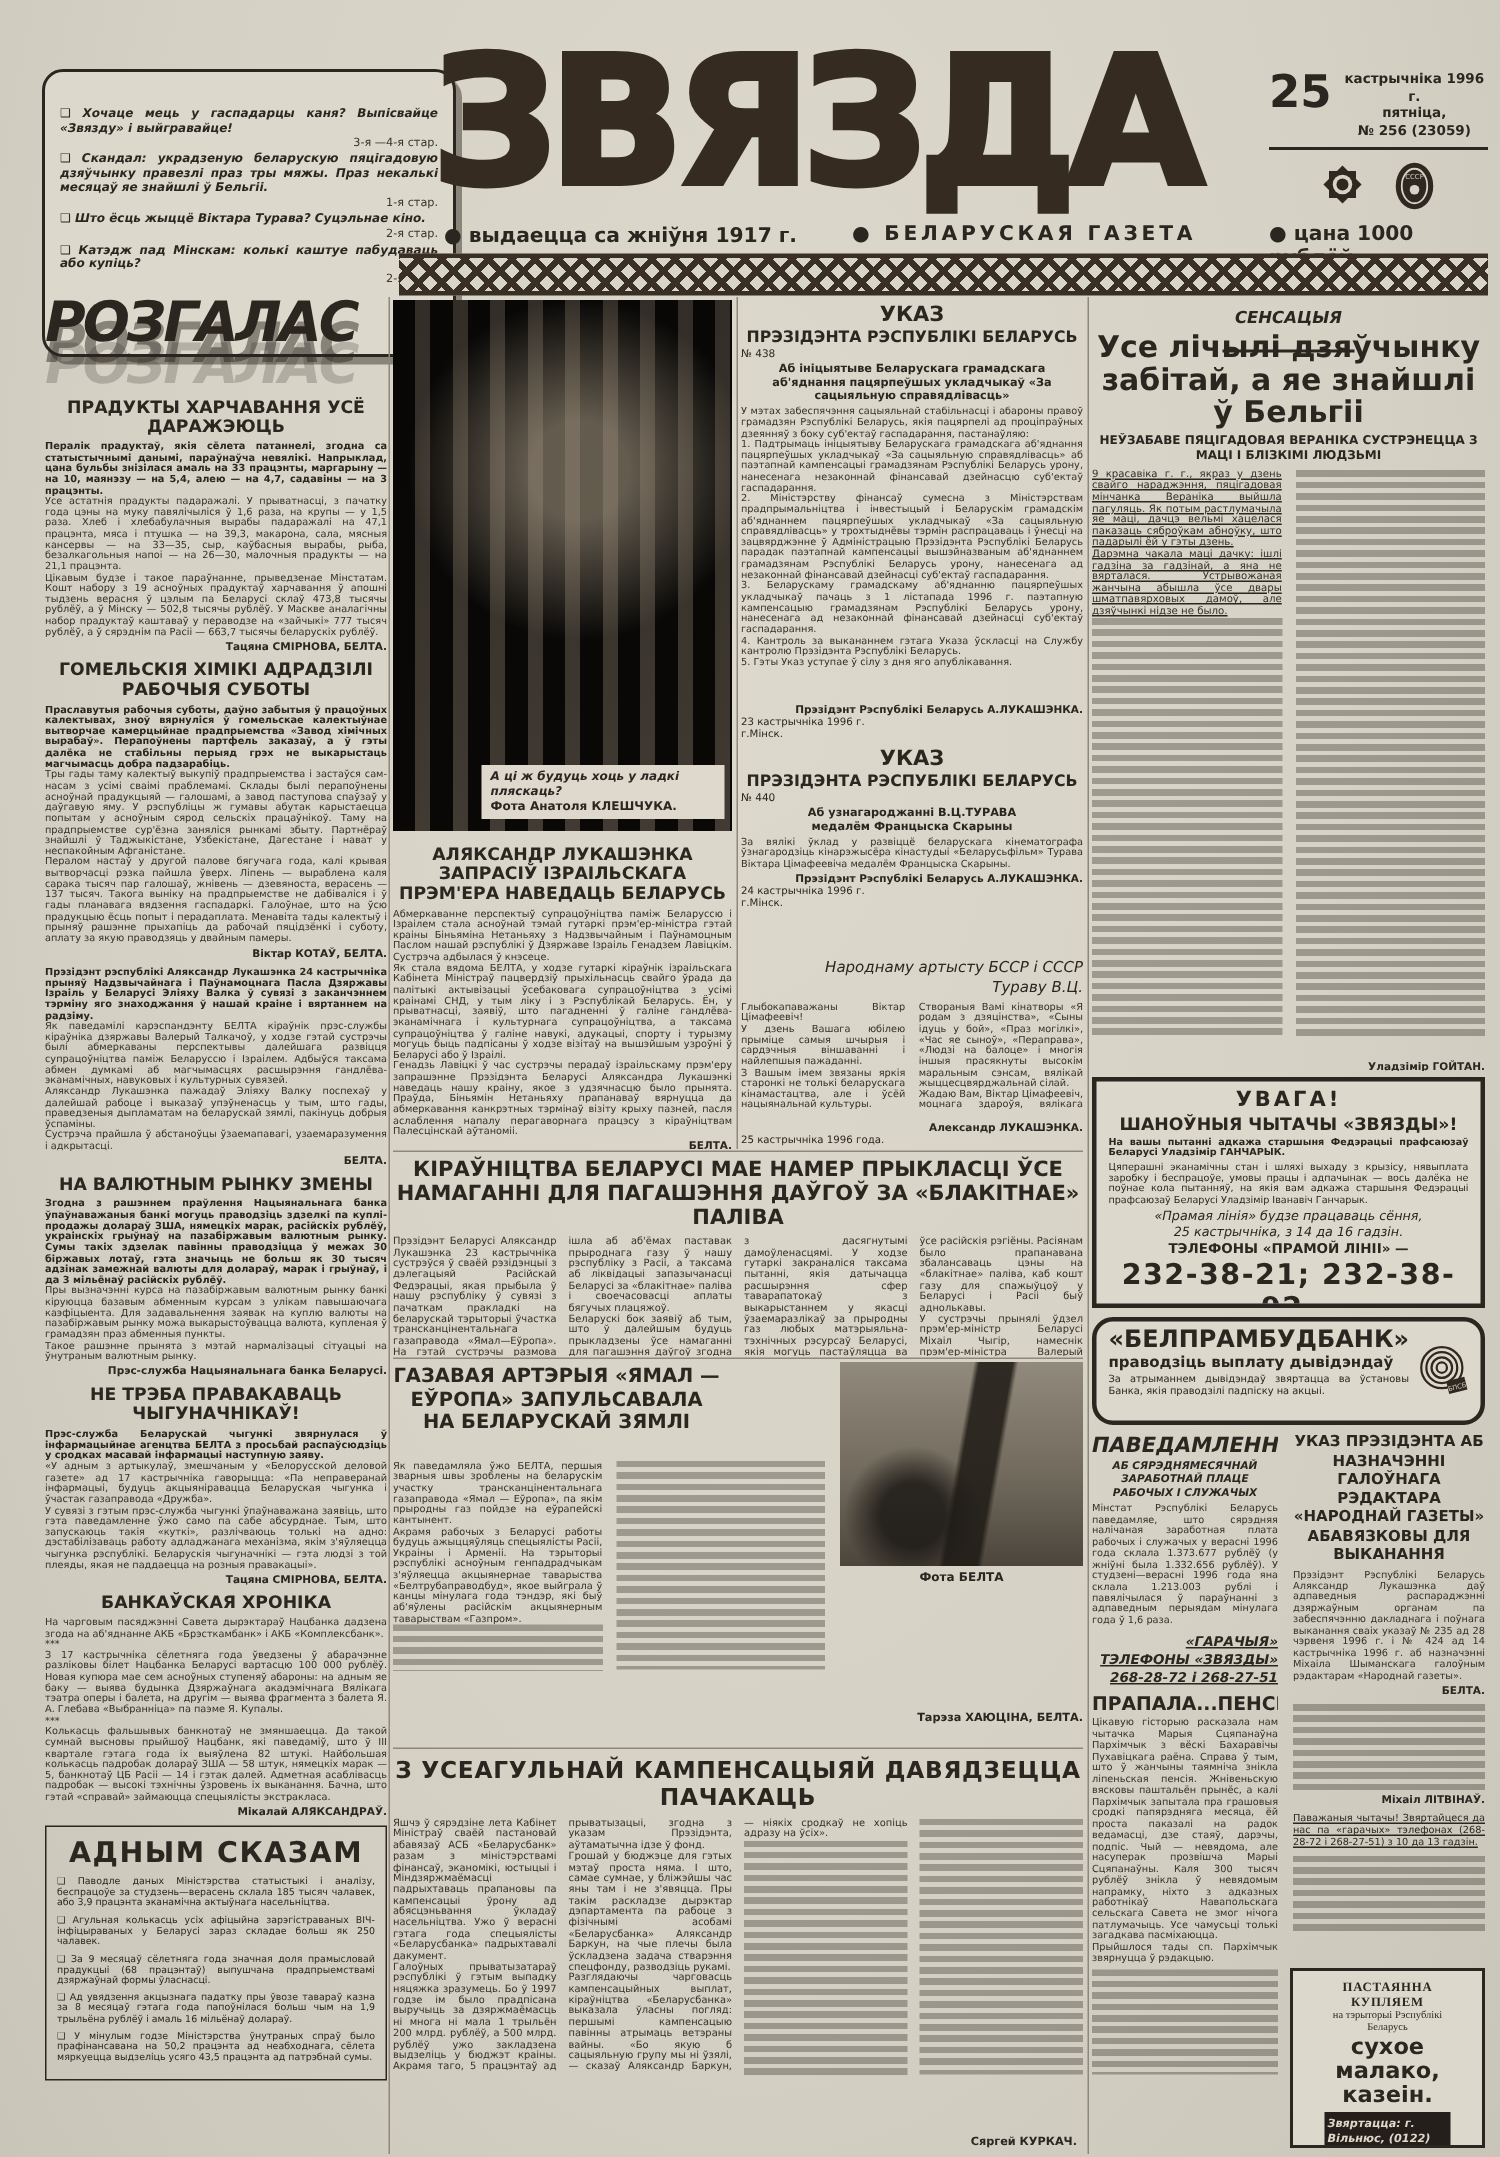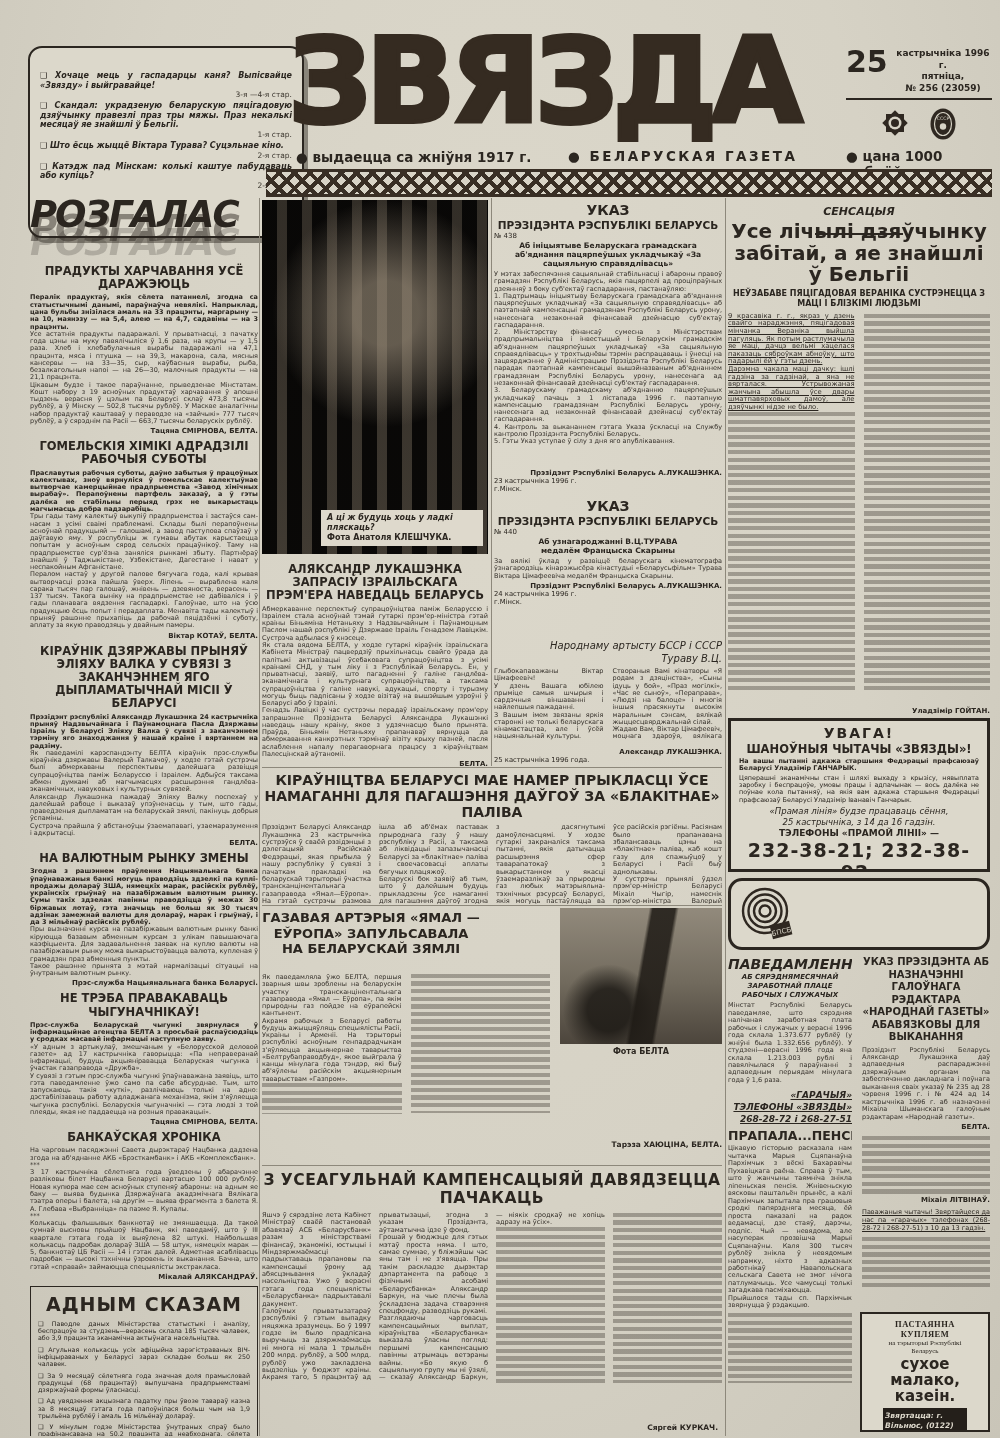--- a/index.html
+++ b/index.html
@@ -209,21 +209,20 @@
 
     <div class="art">
       <div class="h2">ГОМЕЛЬСКІЯ ХІМІКІ АДРАДЗІЛІ РАБОЧЫЯ СУБОТЫ</div>
       <p class="txt lead">Праславутыя рабочыя суботы, даўно забытыя ў працоўных калектывах, зноў вярнуліся ў гомельскае калектыўнае вытворчае камерцыйнае прадпрыемства «Завод хімічных вырабаў». Перапоўнены партфель заказаў, а ў гэты далёка не стабільны перыяд грэх не выкарыстаць магчымасць добра падзарабіць.</p>
       <p class="txt">Тры гады таму калектыў выкупіў прадпрыемства і застаўся сам-насам з усімі сваімі праблемамі. Склады былі перапоўнены асноўнай прадукцыяй — галошамі, а завод паступова спаўзаў у даўгавую яму. У рэспубліцы ж гумавы абутак карыстаецца попытам у асноўным сярод сельскіх працаўнікоў. Таму на прадпрыемстве сур'ёзна заняліся рынкамі збыту. Партнёраў знайшлі ў Таджыкістане, Узбекістане, Дагестане і нават у неспакойным Афганістане.
 Пералом настаў у другой палове бягучага года, калі крывая вытворчасці рэзка пайшла ўверх. Ліпень — выраблена каля сарака тысяч пар галошаў, жнівень — дзевяноста, верасень — 137 тысяч. Такога выніку на прадпрыемстве не дабіваліся і ў гады планавага вядзення гаспадаркі. Галоўнае, што на ўсю прадукцыю ёсць попыт і перадаплата. Менавіта тады калектыў і прыняў рашэнне прыхапіць да рабочай пяцідзёнкі і суботу, аплату за якую праводзяць у двайным памеры.</p>
       <div class="by">Віктар КОТАЎ, БЕЛТА.</div>
     </div>
 
     <div class="art">
-      <div class="h2">КІРАЎНІК ДЗЯРЖАВЫ ПРЫНЯЎ ЭЛІЯХУ ВАЛКА У СУВЯЗІ З ЗАКАНЧЭННЕМ ЯГО ДЫПЛАМАТЫЧНАЙ МІСІІ Ў БЕЛАРУСІ</div>
       <p class="txt lead">Прэзідэнт рэспублікі Аляксандр Лукашэнка 24 кастрычніка прыняў Надзвычайнага і Паўнамоцнага Пасла Дзяржавы Ізраіль у Беларусі Эліяху Валка ў сувязі з заканчэннем тэрміну яго знаходжання ў нашай краіне і вяртаннем на радзіму.</p>
       <p class="txt">Як паведамілі карэспандэнту БЕЛТА кіраўнік прэс-службы кіраўніка дзяржавы Валерый Талкачоў, у ходзе гэтай сустрэчы былі абмеркаваны перспектывы далейшага развіцця супрацоўніцтва паміж Беларуссю і Ізраілем. Адбыўся таксама абмен думкамі аб магчымасцях расшырэння гандлёва-эканамічных, навуковых і культурных сувязей.
 Аляксандр Лукашэнка пажадаў Эліяху Валку поспехаў у далейшай рабоце і выказаў упэўненасць у тым, што гады, праведзеныя дыпламатам на беларускай зямлі, пакінуць добрыя ўспаміны.
 Сустрэча прайшла ў абстаноўцы ўзаемапавагі, узаемаразумення і адкрытасці.</p>
       <div class="by">БЕЛТА.</div>
     </div>
 
     <div class="art">
       <div class="h2">НА ВАЛЮТНЫМ РЫНКУ ЗМЕНЫ</div>
       <p class="txt lead">Згодна з рашэннем праўлення Нацыянальнага банка ўпаўнаважаныя банкі могуць праводзіць здзелкі па куплі-продажы долараў ЗША, нямецкіх марак, расійскіх рублёў, украінскіх грыўнаў на пазабіржавым валютным рынку. Сумы такіх здзелак павінны праводзіцца ў межах 30 біржавых лотаў, гэта значыць не больш як 30 тысяч адзінак замежнай валюты для долараў, марак і грыўнаў, і да 3 мільёнаў расійскіх рублёў.</p>
@@ -337,20 +336,25 @@
     <p class="uv-s">ШАНОЎНЫЯ ЧЫТАЧЫ «ЗВЯЗДЫ»!</p>
     <p class="uv-p" style="font-weight:bold;">На вашы пытанні адкажа старшыня Федэрацыі прафсаюзаў Беларусі Уладзімір ГАНЧАРЫК.</p>
     <p class="uv-p">Цяперашні эканамічны стан і шляхі выхаду з крызісу, нявыплата заробку і беспрацоўе, умовы працы і адпачынак — вось далёка не поўнае кола пытанняў, на якія вам адкажа старшыня Федэрацыі прафсаюзаў Беларусі Уладзімір Іванавіч Ганчарык.</p>
     <p class="uv-line" style="white-space:pre-line;">«Прамая лінія» будзе працаваць сёння,
 25 кастрычніка, з 14 да 16 гадзін.</p>
     <p class="uv-lab">ТЭЛЕФОНЫ «ПРАМОЙ ЛІНІІ» —</p>
     <p class="uv-ph">232-38-21; 232-38-92.</p>
   </div>
 
   <div class="abs bankad">
+    <div style="flex:1;">
+      <p class="bk-t">«БЕЛПРАМБУДБАНК»</p>
+      <p class="bk-s">праводзіць выплату дывідэндаў</p>
+      <p class="bk-b">За атрыманнем дывідэндаў звяртацца ва ўстановы Банка, якія праводзілі падпіску на акцыі.</p>
+    </div>
     <svg width="54" height="56" viewBox="0 0 54 56">
       <circle cx="26" cy="26" r="22" fill="none" stroke="#2f2821" stroke-width="2.4"></circle>
       <circle cx="26" cy="26" r="16.5" fill="none" stroke="#2f2821" stroke-width="2.4"></circle>
       <circle cx="26" cy="26" r="11" fill="none" stroke="#2f2821" stroke-width="2.4"></circle>
       <circle cx="26" cy="26" r="5.5" fill="none" stroke="#2f2821" stroke-width="2.4"></circle>
       <rect x="32" y="38" width="20" height="14" fill="#2f2821" transform="rotate(-14 42 45)"></rect>
       <text x="42" y="49" font-size="7" fill="#d7d3c6" text-anchor="middle" transform="rotate(-14 42 45)" font-family="DejaVu Sans">БПСБ</text>
     </svg>
   </div>
 

